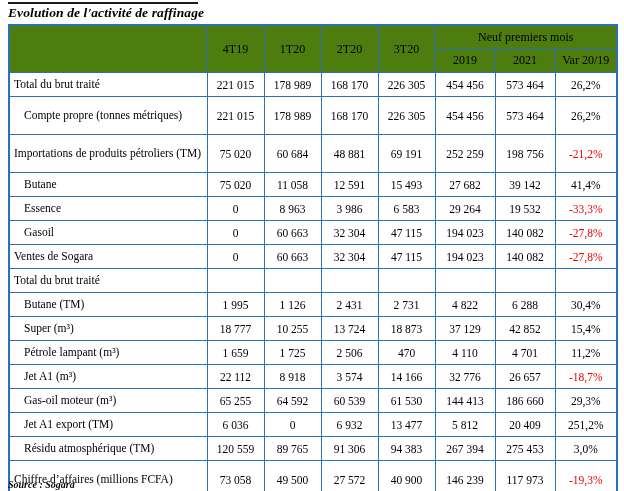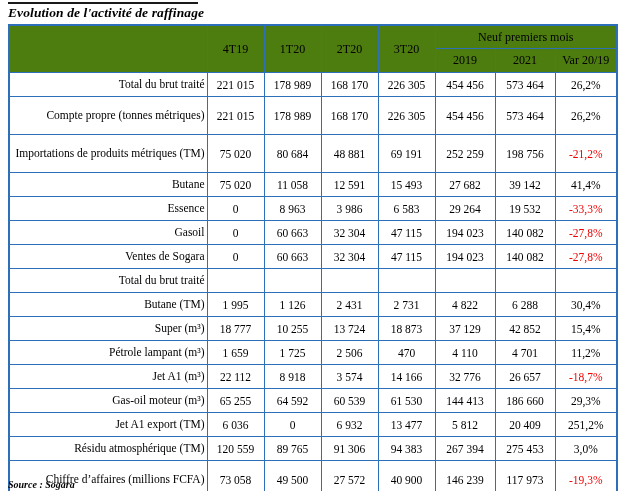--- a/index.html
+++ b/index.html
@@ -24,21 +24,21 @@
   table.main td, table.main th {
     border:1px solid #2e6fba; padding:1px 2px; text-align:center;
     font-weight:normal; overflow:hidden;
   }
   table.main { border:2px solid #2e6fba; }
   thead th { background:#4d7c0f; font-size:12px; }
   thead tr.h1 th { height:20px; }
   thead tr.h2 th { height:21px; }
   tbody td { height:21px; }
   tbody tr.tall td { height:35px; }
-  tbody td.label { text-align:right; padding-left:4px; line-height:1.3; }
+  tbody td.label { text-align:left; padding-left:4px; line-height:1.3; }
   tbody td.label.ind { text-indent:10px; }
   .b { font-weight:bold; }
   .red { color:#ee0000;margin-top:7px; }
   .source {
     position:absolute; left:8px; top:479px;
     font-size:10px; font-weight:bold; font-style:italic; color:#000;text-align:right;
   }
   col.c-label { width:198px; }
   col.c-q { width:57px; }
   col.c-y { width:60px; }
@@ -92,23 +92,23 @@
           <td class="label ind">Compte propre (tonnes métriques)</td>
           <td>221 015</td>
           <td>178 989</td>
           <td>168 170</td>
           <td>226 305</td>
           <td>454 456</td>
           <td>573 464</td>
           <td class="">26,2%</td>
         </tr>
         <tr class="tall">
-          <td class="label b">Importations de produits métriques (TM)</td>
+          <td class="label b">Importations de produits pétroliers (TM)</td>
           <td class="b">75 020</td>
-          <td class="b">80 684</td>
+          <td class="b">60 684</td>
           <td class="b">48 881</td>
           <td class="b">69 191</td>
           <td class="b">252 259</td>
           <td class="b">198 756</td>
           <td class="b red">-21,2%</td>
         </tr>
         <tr>
           <td class="label ind">Butane</td>
           <td>75 020</td>
           <td>11 058</td>

